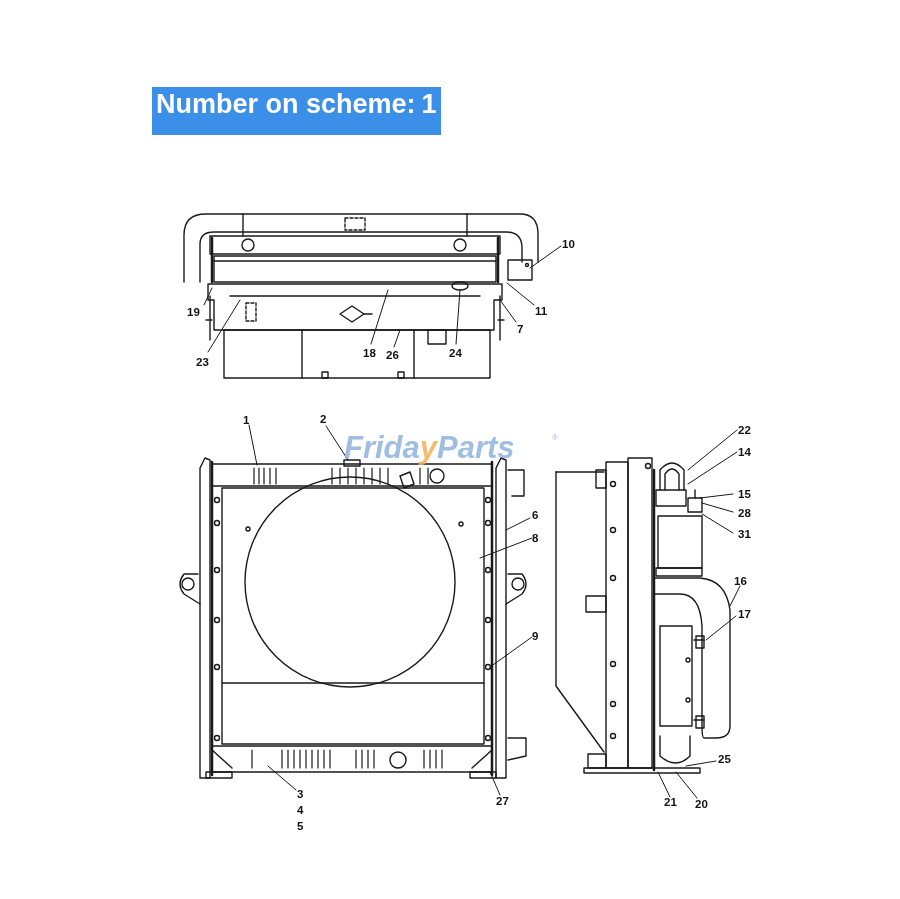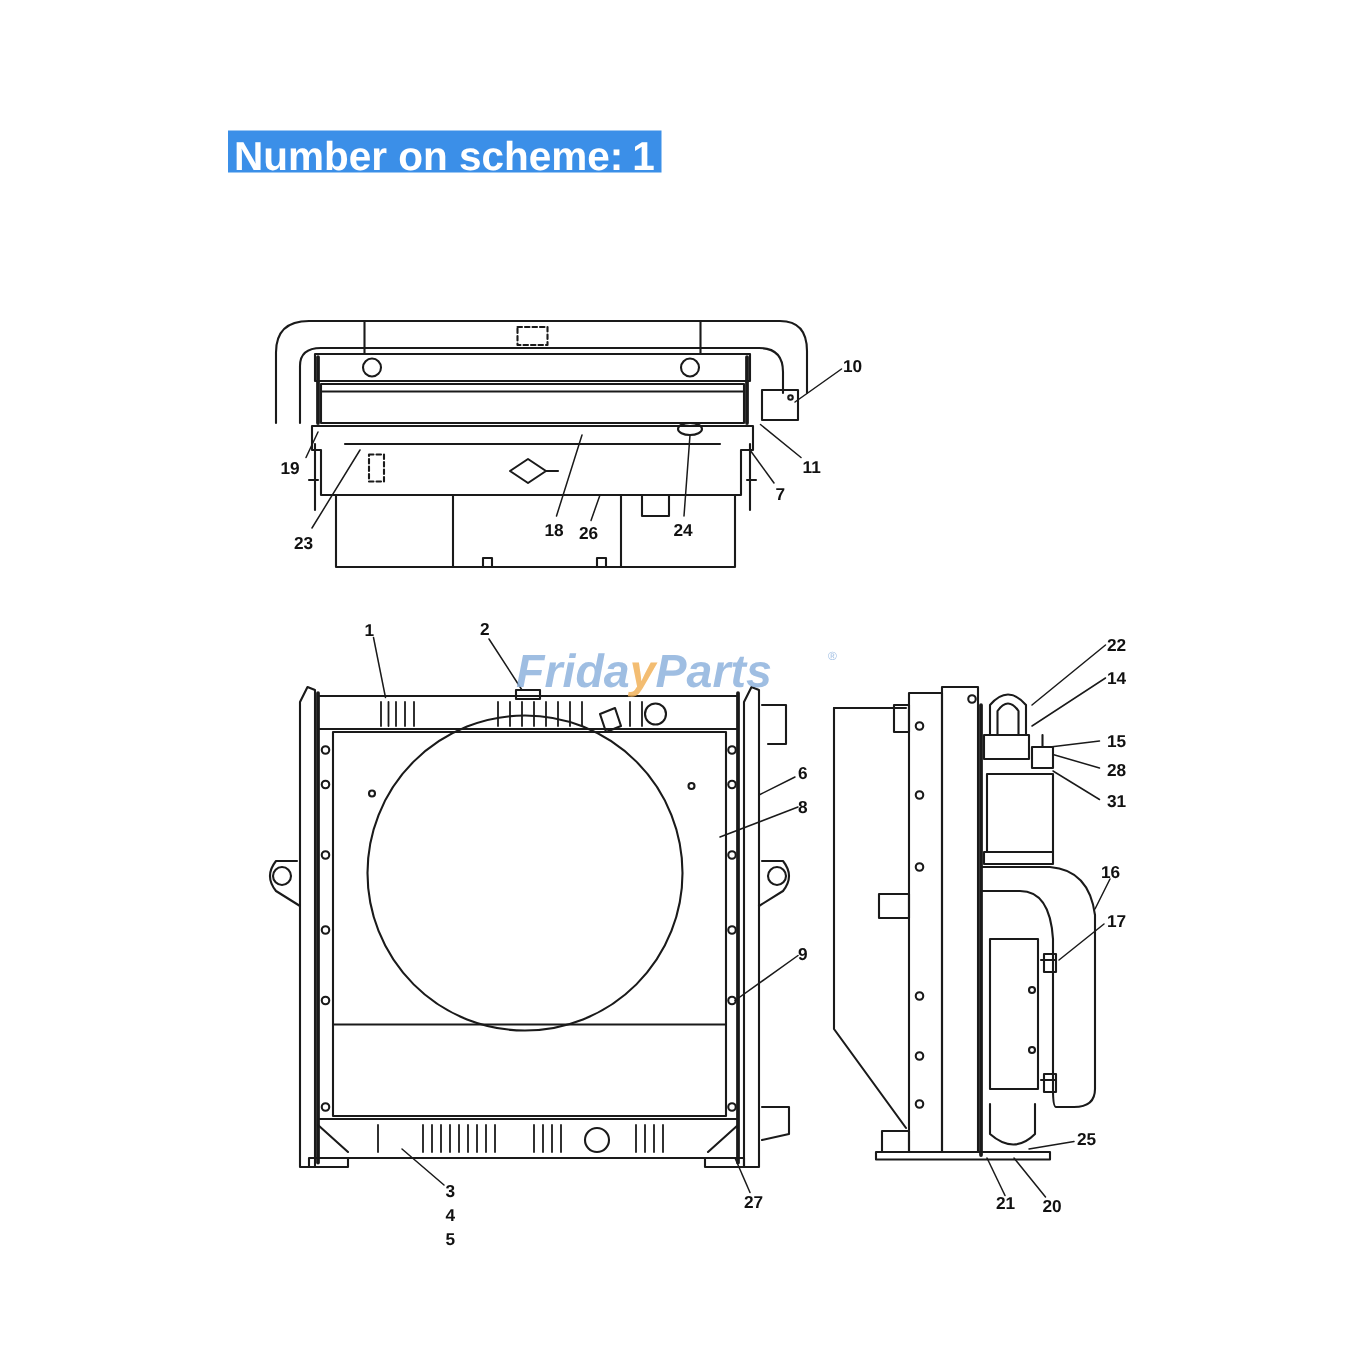--- a/index.html
+++ b/index.html
@@ -1,18 +1,18 @@
 <!DOCTYPE html>
 <html><head>
 <meta charset="utf-8">
 <style>
   html, body { margin:0; padding:0; background:#ffffff; }
   body { width:900px; height:899px; position:relative; overflow:hidden; font-family:"Liberation Sans", sans-serif; }
   .scheme-label {
-    position:absolute; left:152px; top:87px; height:28px; padding:0 4px;
+    position:absolute; left:152px; top:87px; height:48px; padding:0 4px;
     background:#3b8fe8; color:#ffffff; font-weight:bold; font-size:27px; line-height:34px;
     font-family:"Liberation Sans", sans-serif; letter-spacing:0px; white-space:nowrap;
   }
   .scheme-label .num { padding-left:6px; }
   svg.diagram { position:absolute; left:0; top:0; }
   .callout { font-family:"Liberation Sans", sans-serif; font-weight:bold; font-size:11.5px; fill:#111; }
   .wm { font-family:"Liberation Sans", sans-serif; font-weight:bold; font-style:italic; font-size:31px; }
 </style>
 </head>
 <body>

